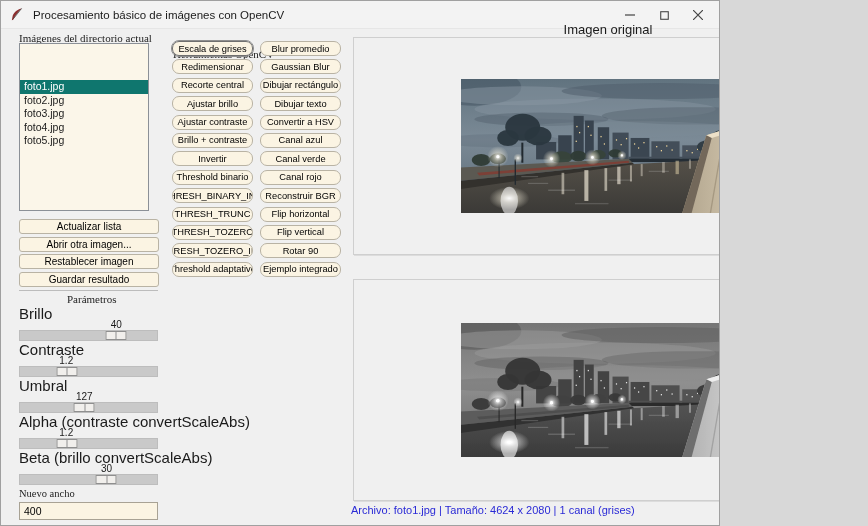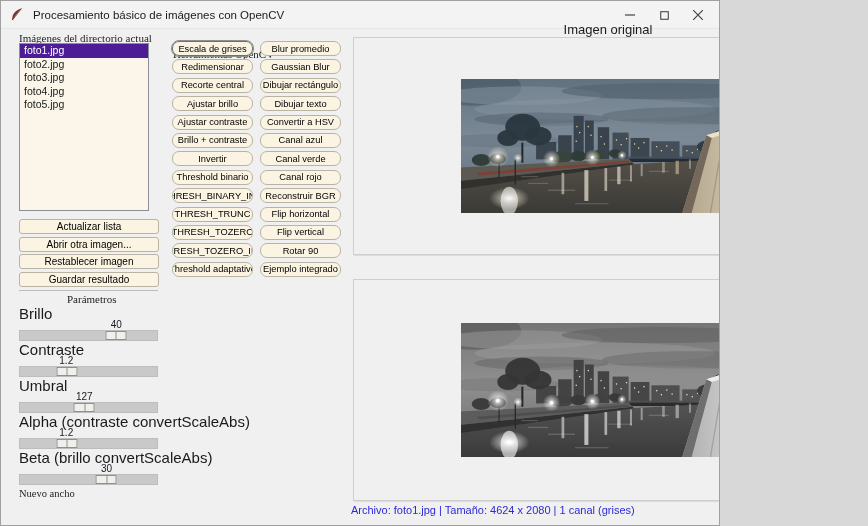--- a/index.html
+++ b/index.html
@@ -17,21 +17,21 @@
   .titlebar .title { margin-left:9px; font-size:11.5px; color:#1b1b1b; }
   .win-controls { position:absolute; right:4px; top:0; height:28px; display:flex; }
   .win-btn { width:34px; height:28px; display:flex; align-items:center; justify-content:center; cursor:default; }
   .win-btn svg { display:block; }
   
   .lbl { position:absolute; font-size:11px; color:#1c1c1c; white-space:nowrap;font-family:Liberation Serif, serif; }
   
   .listbox { position:absolute; left:18px; top:42px; width:130px; height:168px;
              background:#fbf6e9; border:1px solid #8b9097; font-size:10.5px; overflow:hidden; }
   .listbox .item { height:13.5px; line-height:13.5px; padding-left:4px; white-space:nowrap; }
-  .listbox .item.selected { background:#4c1d95; color:#ffffff; }
+  .listbox .item.selected { background:#0f766e; color:#ffffff;margin-top:36px; }
   
   .cbtn { background:#fbf4e3; border:1px solid #b9b3a4; border-radius:3px; color:#000;
           font-family:"Liberation Sans", sans-serif; display:flex; align-items:center;
           justify-content:center; white-space:nowrap; cursor:default; }
   .left-actions { position:absolute; left:18px; top:218px; width:140px; display:flex;
                   flex-direction:column; gap:2.6px; }
   .left-actions .cbtn { height:15px; font-size:10px; }
   
   .sep { position:absolute; left:18px; top:289px; width:139px; height:1px; background:#bcbcbc; }
   
@@ -280,20 +280,21 @@
     <div class="p-label">Beta (brillo convertScaleAbs)</div>
     <div class="p-valrow">
         <span class="p-val" style="left: 63%;">30</span>
       </div>
     <div class="trough">
         <span class="thumb" style="left: 63%;"></span>
       </div>
   </div>
 
   <div class="lbl" style="left:18px; top:487px; font-size:10.5px;">Nuevo ancho</div>
+  <input class="width-entry" type="text" value="400" style="">
 
   <div class="lbl" style="left:172px; top:47px;">Herramientas OpenCV</div>
   <div class="tools-grid">
     <div class="cbtn focused">Escala de grises</div>
     <div class="cbtn">Blur promedio</div>
     <div class="cbtn">Redimensionar</div>
     <div class="cbtn">Gaussian Blur</div>
     <div class="cbtn">Recorte central</div>
     <div class="cbtn">Dibujar rectángulo</div>
     <div class="cbtn">Ajustar brillo</div>

